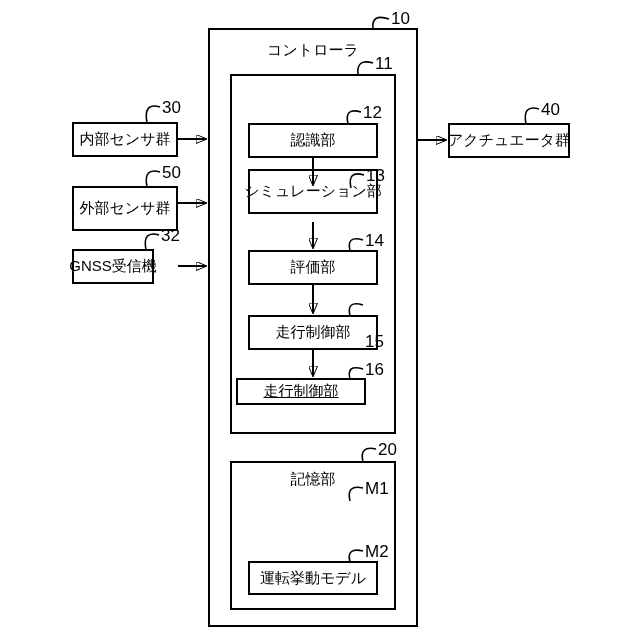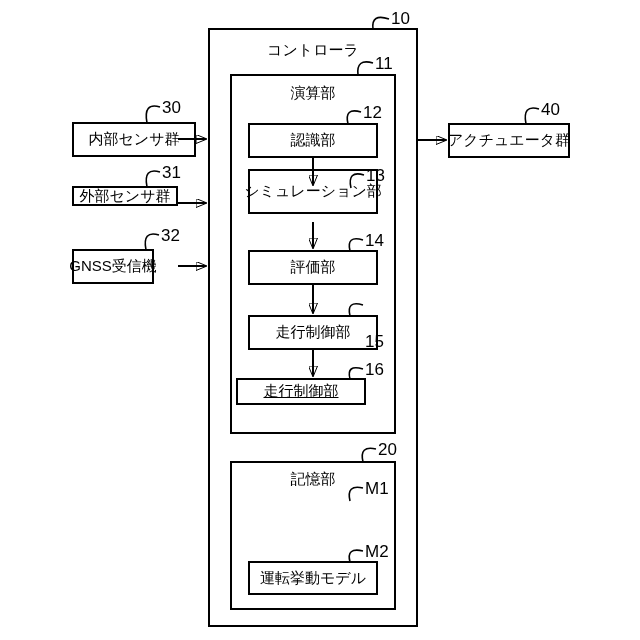--- a/index.html
+++ b/index.html
@@ -59,51 +59,50 @@
 </style>
 </head>
 <body>
 
 <div class="canvas">
 
   <div class="frame" style="left:208px; top:28px; width:210px; height:599px;"></div>
   <div class="title" style="left:208px; top:41px; width:210px;">コントローラ</div>
 
   <div class="frame" style="left:230px; top:74px; width:166px; height:360px;"></div>
-  <div class="title" style="left:230px; top:84px; width:166px;">演算部</div>
 
   <div class="box" style="left:248px; top:123px; width:130px; height:35px;">認識部</div>
   <div class="box" style="left:248px; top:169px; width:130px; height:45px;">シミュレーション部</div>
   <div class="box" style="left:248px; top:250px; width:130px; height:35px;">評価部</div>
   <div class="box" style="left:248px; top:315px; width:130px; height:35px;">走行制御部</div>
   <div class="box" style="left:236px; top:378px; width:130px; height:27px;text-decoration:underline;">走行制御部</div>
 
   <div class="frame" style="left:230px; top:461px; width:166px; height:149px;"></div>
   <div class="title" style="left:230px; top:470px; width:166px;">記憶部</div>
 
   <div class="box" style="left:248px; top:561px; width:130px; height:34px;">運転挙動モデル</div>
 
-  <div class="box" style="left:72px; top:122px; width:124px; height:35px;">内部センサ群</div>
-  <div class="box" style="left:72px; top:186px; width:106px; height:20px;">外部センサ群</div>
+  <div class="box" style="left:72px; top:122px; width:106px; height:35px;">内部センサ群</div>
+  <div class="box" style="left:72px; top:186px; width:106px; height:45px;">外部センサ群</div>
   <div class="box" style="left:72px; top:249px; width:82px; height:35px;">GNSS受信機</div>
 
   <div class="box" style="left:448px; top:123px; width:122px; height:35px;">アクチュエータ群</div>
 
   <div class="ref" style="left:391px; top:10px;">10</div>
   <div class="ref" style="left:375px; top:55px;">11</div>
   <div class="ref" style="left:363px; top:104px;">12</div>
   <div class="ref" style="left:366px; top:167px;">13</div>
   <div class="ref" style="left:365px; top:232px;">14</div>
   <div class="ref" style="left:365px; top:297px;margin-top:36px;">15</div>
   <div class="ref" style="left:365px; top:361px;">16</div>
   <div class="ref" style="left:378px; top:441px;">20</div>
   <div class="ref" style="left:365px; top:480px;">M1</div>
   <div class="ref" style="left:365px; top:543px;">M2</div>
   <div class="ref" style="left:162px; top:99px;">30</div>
-  <div class="ref" style="left:162px; top:164px;">31</div>
+  <div class="ref" style="left:162px; top:164px;">50</div>
   <div class="ref" style="left:161px; top:227px;">32</div>
   <div class="ref" style="left:541px; top:101px;">40</div>
 
   <svg class="connectors" width="640" height="640" viewBox="0 0 640 640">
     <defs>
       <marker id="arrow" markerUnits="userSpaceOnUse" markerWidth="11" markerHeight="9" refX="10" refY="4.5" orient="auto">
         <path d="M0,0 L11,4.5 L0,9 Z" fill="#000000" stroke="none"></path>
       </marker>
     </defs>
 

